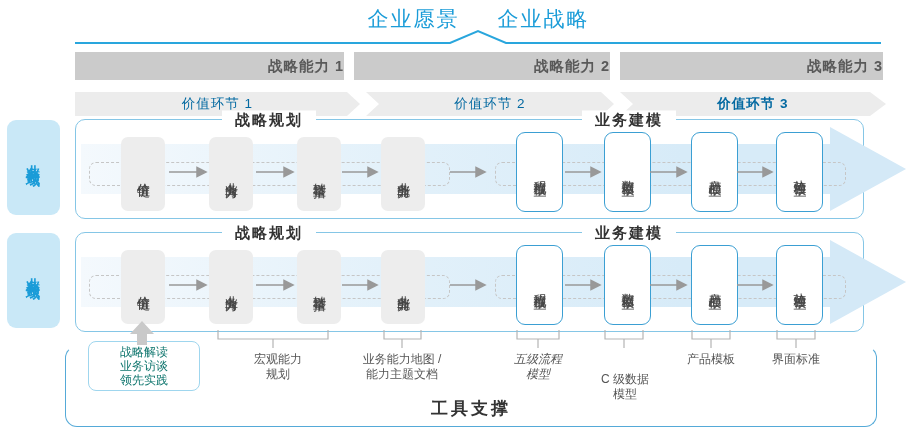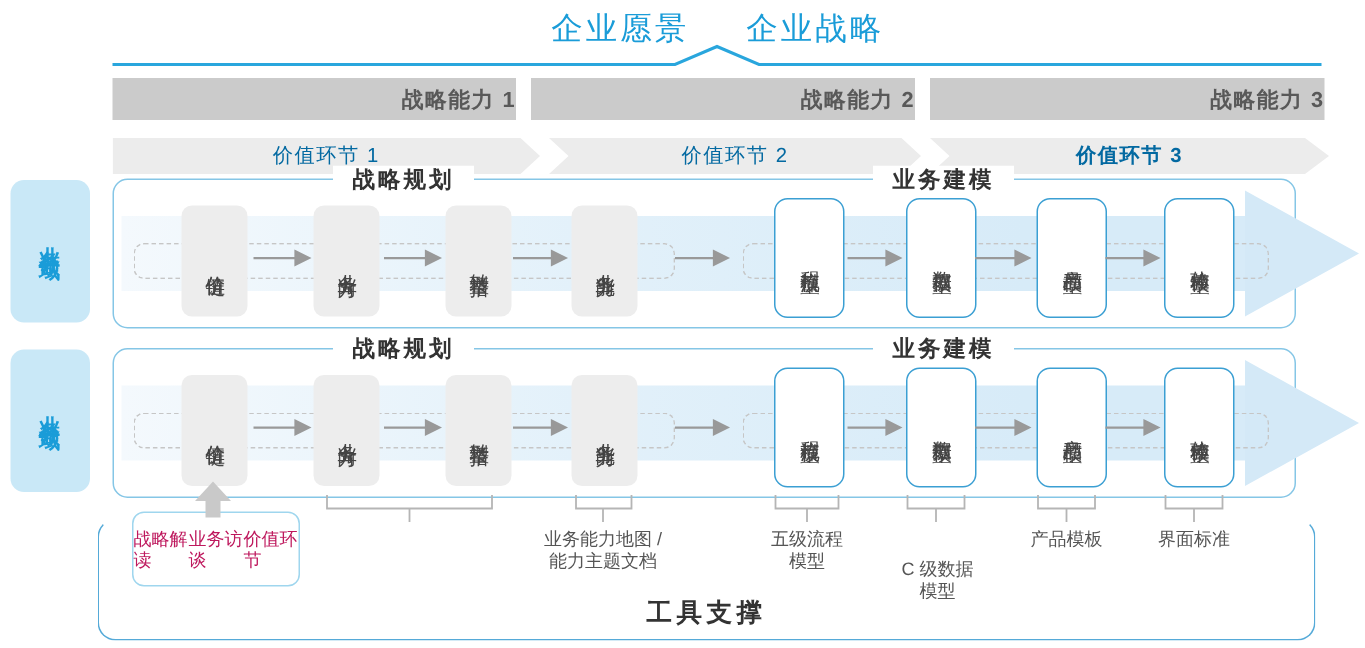--- a/index.html
+++ b/index.html
@@ -37,22 +37,22 @@
     display:flex;align-items:center;justify-content:center;writing-mode:vertical-rl;
     font-size:13px;color:#444;letter-spacing:1px;z-index:2;}
   .bbox{position:absolute;top:12px;width:45px;height:78px;background:#fff;border:1.5px solid #3b9fd3;
     border-radius:9px;display:flex;align-items:center;justify-content:center;writing-mode:vertical-rl;
     font-size:13px;color:#444;letter-spacing:1px;z-index:2;}
   
   .fnote{position:absolute;top:352px;width:130px;font-size:12px;color:#555;
     line-height:14.5px;text-align:center;}
   .fnote span{display:block;}
   .interp-box{position:absolute;left:88px;top:341px;width:110px;height:48px;background:#fff;
-    border:1px solid #9fd6ee;border-radius:8px;display:flex;align-items:center;
-    justify-content:center;font-size:12px;color:#be185d;line-height:14px;z-index:3;}
+    border:1px solid #9fd6ee;border-radius:8px;display:flex;flex-direction:column;align-items:center;
+    justify-content:center;font-size:12px;color:#0f766e;line-height:14px;z-index:3;}
   
   .toolbox{position:absolute;left:65px;top:346px;width:810px;height:79px;
     border:1.5px solid #55aad8;border-top-color:transparent;border-radius:12px;}
   .tool-label{position:absolute;bottom:6px;left:0;width:100%;text-align:center;
     font-size:17px;font-weight:bold;color:#333;letter-spacing:3px;}
   .overlay{position:absolute;left:0;top:0;width:910px;height:432px;pointer-events:none;z-index:5;}
 </style>
 </head>
 <body>
 
@@ -124,28 +124,32 @@
     <div class="bbox" style="left:700px;">体验模型</div>
   </div>
 
   <div class="toolbox">
     <div class="tool-label">工具支撑</div>
   </div>
 
   <div class="interp-box">
     <span>战略解读</span>
     <span>业务访谈</span>
-    <span>价值环节</span>
-  </div>
-
+    <span>领先实践</span>
+  </div>
+
+  <div class="fnote" style="left:213px;">
+    <span>宏观能力</span>
+    <span>规划</span>
+  </div>
   <div class="fnote" style="left:337px;">
     <span>业务能力地图 /</span>
     <span>能力主题文档</span>
   </div>
-  <div class="fnote" style="left:473px;">
+  <div class="fnote" style="left:473px;font-style:italic;">
     <span>五级流程</span>
     <span>模型</span>
   </div>
   <div class="fnote" style="left:560px;margin-top:20px;">
     <span>C 级数据</span>
     <span>模型</span>
   </div>
   <div class="fnote" style="left:646px;">
     <span>产品模板</span>
   </div>

